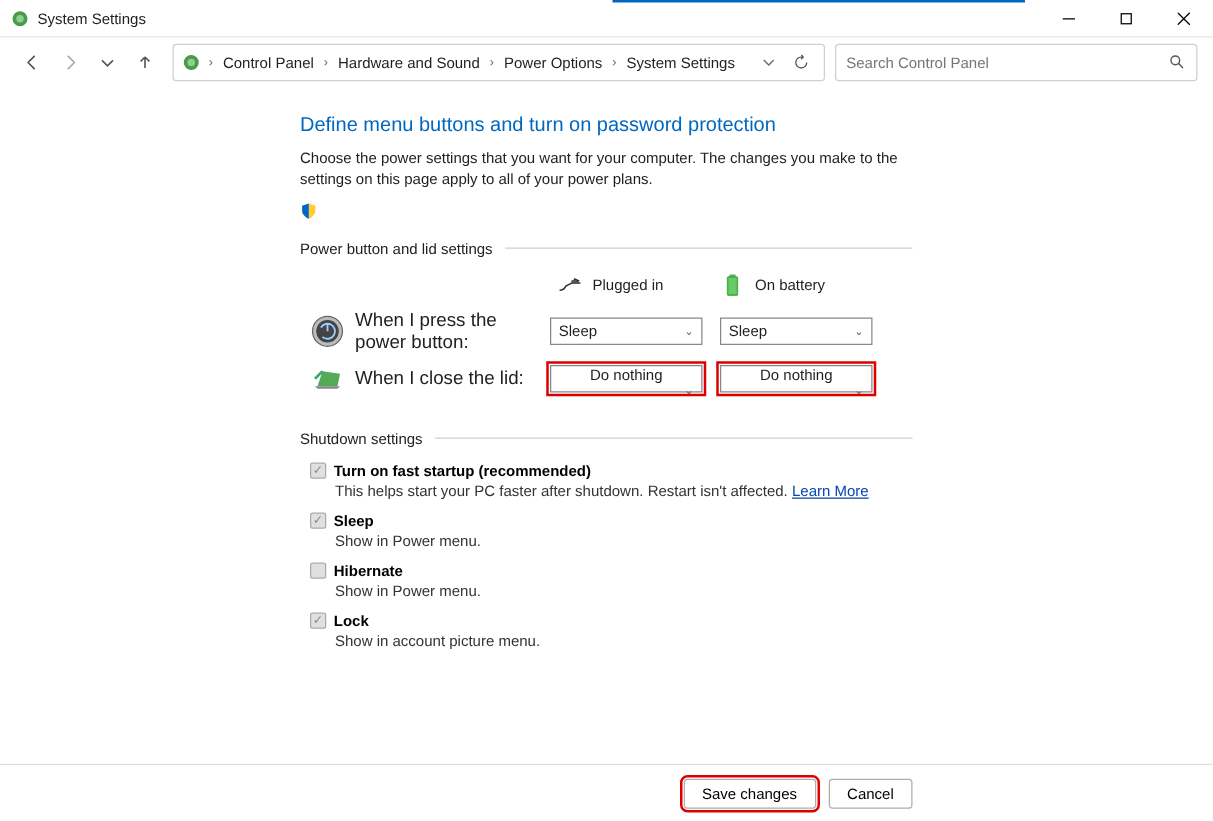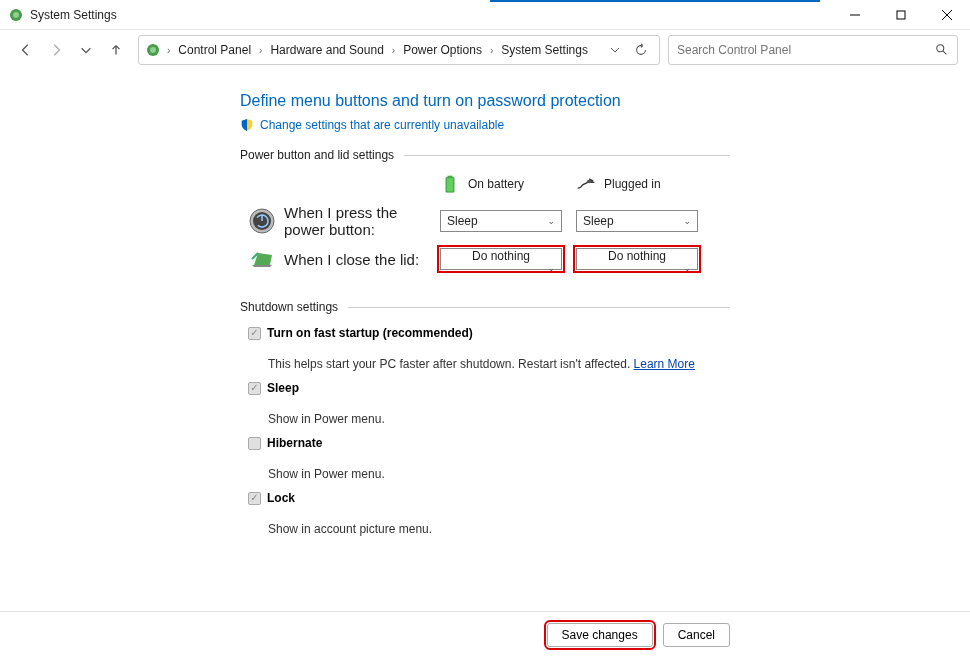--- a/index.html
+++ b/index.html
@@ -57,21 +57,21 @@
     .sel.highlight { outline: 2px solid #d00; outline-offset: 1px; flex-direction: column; }
     .sel-chevron { margin-left: auto; font-size: 9px; color: #555; }
     
     .shutdown-section { margin-top: 22px; }
     .option-list { margin-left: 8px; }
     .option-row { margin-bottom: 10px; }
     .option-top { display: flex; align-items: center; gap: 6px; }
     .chk { width: 13px; height: 13px; border: 1px solid #aaa; background: #e0e0e0; border-radius: 2px; position: relative; display:flex; align-items:center; justify-content:center;}
     .chk.checked::after { content: "✓"; font-size: 10px; color: #888; line-height: 1;}
     .option-label { font-size: 12px; color: #000000; font-weight: 600;}
-    .option-desc { margin-left: 20px; font-size: 12px; color: #333; margin-top: 17px;}
+    .option-desc { margin-left: 20px; font-size: 12px; color: #333; margin-top: 2px;}
     .option-desc a { color: #0645ad; }
     
     
     .footer { height: 46px; border-top: 1px solid #e0e0e0; display: flex; align-items: center; justify-content: flex-end; padding: 0 240px 0 0; gap: 10px; }
     .btn { height: 24px; padding: 0 14px; border: 1px solid #adadad; background: #fff; font-size: 12px; cursor: pointer; border-radius: 3px;}
     .btn.highlight { outline: 2px solid #d00; outline-offset: 1px; }
   </style>
 </head>
 <body>
 
@@ -161,49 +161,49 @@
     <svg class="search-icon" viewBox="0 0 16 16">
         <circle cx="6" cy="6" r="4" stroke="#555" stroke-width="1.3" fill="none"></circle>
         <line x1="9" y1="9" x2="13" y2="13" stroke="#555" stroke-width="1.3"></line>
       </svg>
   </div>
 </div>
 
 <div class="content">
   <div class="inner">
     <h1 class="page-title">Define menu buttons and turn on password protection</h1>
+    <p class="page-desc">Choose the power settings that you want for your computer. The changes you make to the settings on this page apply to all of your power plans.</p>
 
     <div class="admin-link">
       <svg class="shield-icon" viewBox="0 0 16 16">
           <path d="M8 1 L14 3 L14 8 C14 12 8 15 8 15 C8 15 2 12 2 8 L2 3 Z" fill="#fc3"></path>
           <path d="M8 1 L8 15 C8 15 2 12 2 8 L2 3 Z" fill="#06c"></path>
         </svg>
-      <a href="#">Change settings that are currently unavailable</a>
     </div>
 
     <div class="section-head">
       <span class="section-label">Power button and lid settings</span>
       <div class="section-line"></div>
     </div>
 
     <div class="col-headers">
+      <div class="col-head" style="margin-left:6px">
+        <svg class="plug-icon" viewBox="0 0 24 16">
+            <path d="M2 13 Q6 13 8 9 L14 6 L18 4 L16 2 L20 4 L18 6 L22 6" stroke="#333" stroke-width="1.5" fill="none"></path>
+            <ellipse cx="16" cy="5" rx="3" ry="2" fill="#555"></ellipse>
+          </svg>
+        <span>Plugged in</span>
+      </div>
       <div class="col-head">
         <svg class="battery-icon" viewBox="0 0 16 24">
             <rect x="5" y="2" width="6" height="2" fill="#5a5"></rect>
             <rect x="3" y="4" width="10" height="18" rx="1" fill="#3a3" stroke="#282" stroke-width="0.5"></rect>
             <rect x="4" y="5" width="8" height="16" fill="#6c6"></rect>
           </svg>
         <span>On battery</span>
-      </div>
-      <div class="col-head" style="margin-left:6px">
-        <svg class="plug-icon" viewBox="0 0 24 16">
-            <path d="M2 13 Q6 13 8 9 L14 6 L18 4 L16 2 L20 4 L18 6 L22 6" stroke="#333" stroke-width="1.5" fill="none"></path>
-            <ellipse cx="16" cy="5" rx="3" ry="2" fill="#555"></ellipse>
-          </svg>
-        <span>Plugged in</span>
       </div>
     </div>
 
     <div class="setting-row">
       <div class="setting-icon">
         <svg viewBox="0 0 28 28" width="28" height="28">
             <circle cx="14" cy="14" r="12" fill="#bbb" stroke="#666"></circle>
             <circle cx="14" cy="14" r="9" fill="#444"></circle>
             <circle cx="14" cy="14" r="6" stroke="#9cf" stroke-width="1.5" fill="none" stroke-dasharray="20 8" transform="rotate(-60 14 14)"></circle>
             <line x1="14" y1="8" x2="14" y2="14" stroke="#9cf" stroke-width="1.5"></line>

